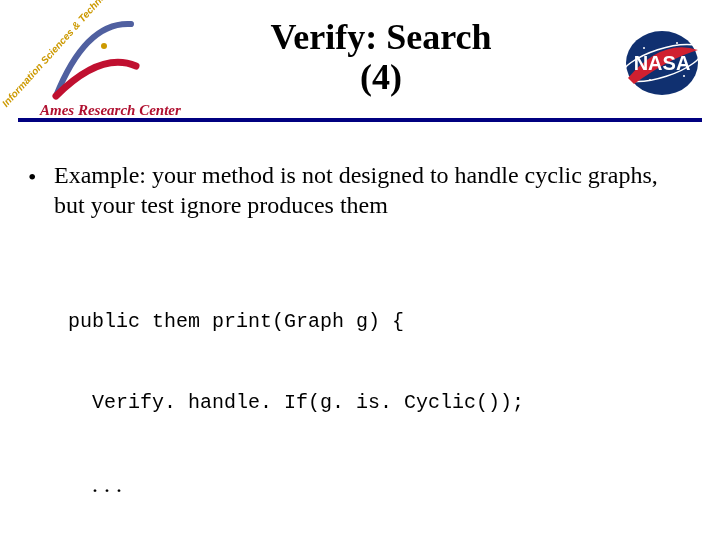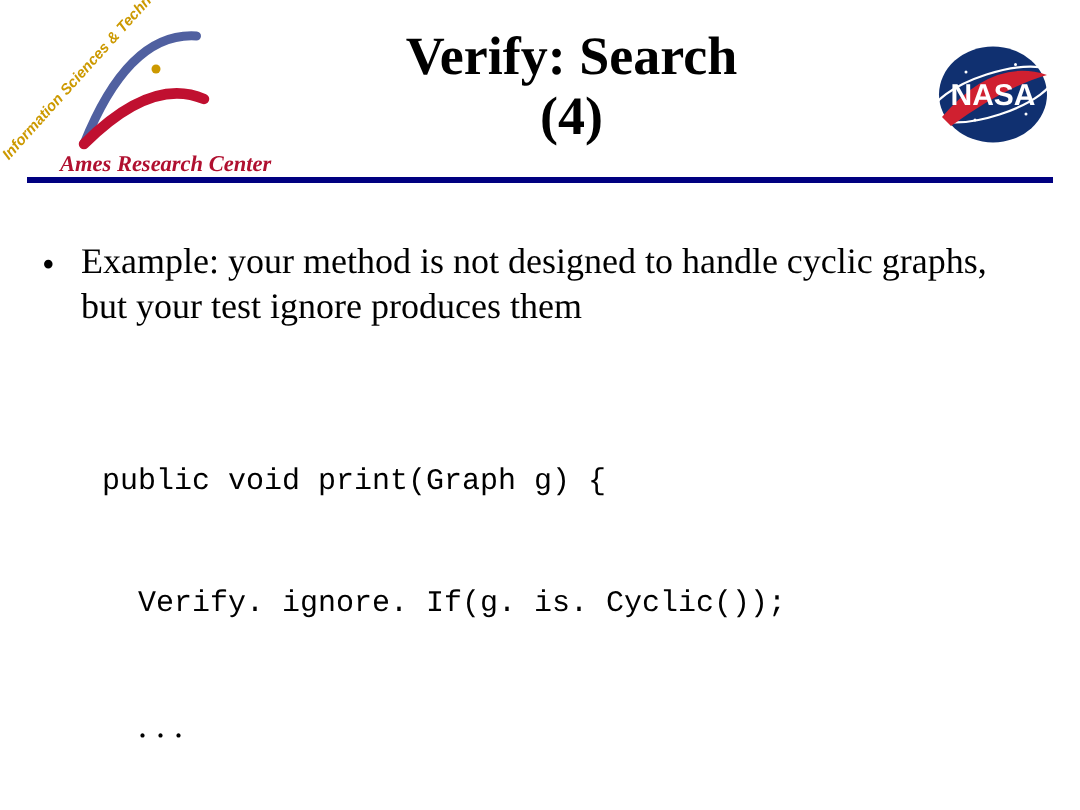--- a/index.html
+++ b/index.html
@@ -169,20 +169,20 @@
     <div class="rule"></div>
   </div>
 
   <div class="body">
     <div class="bullet-row">
       <div class="bullet-dot">•</div>
       <div class="bullet-text">Example: your method is not designed to handle cyclic graphs, but your test ignore produces them</div>
     </div>
 
     <div class="code-block">
-      <div>public void print(Graph g) {</div>
-      <div>  Verify. ignore. If(g. is. Cyclic());</div>
+      <div>public them print(Graph g) {</div>
+      <div>  Verify. handle. If(g. is. Cyclic());</div>
       <div class="ellipsis">. . .</div>
       
     </div>
   </div>
 
 </div>
 
 </body></html>

